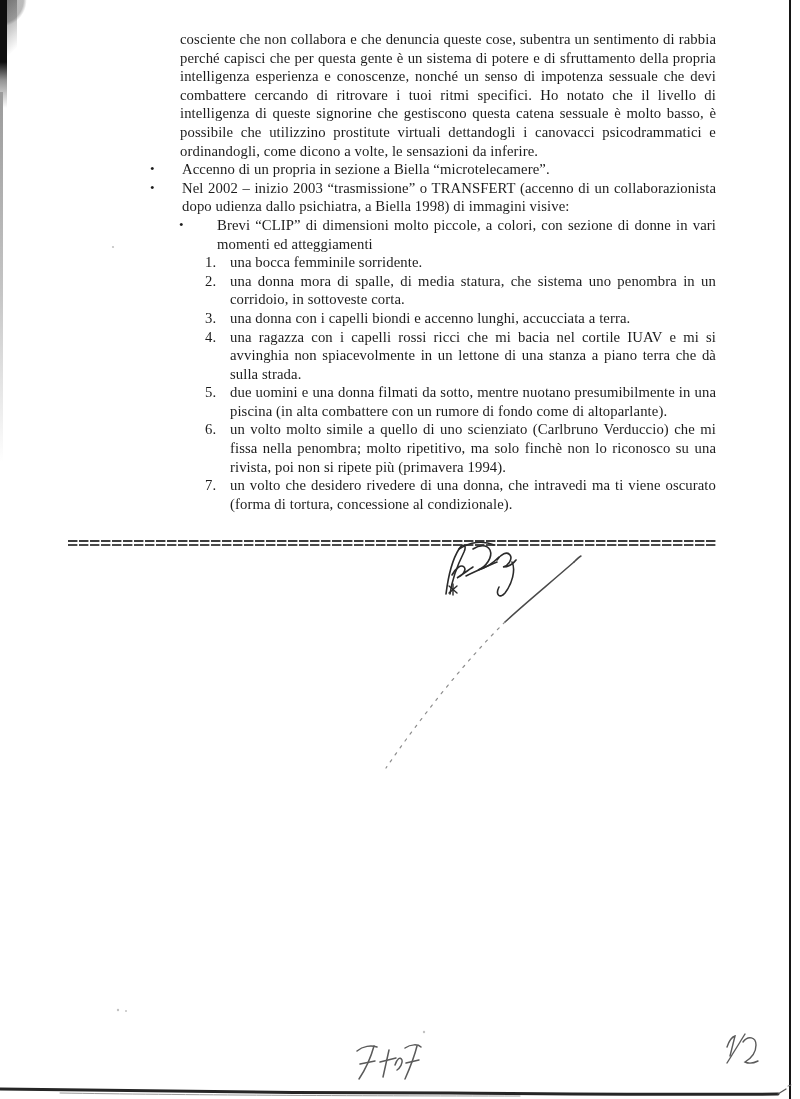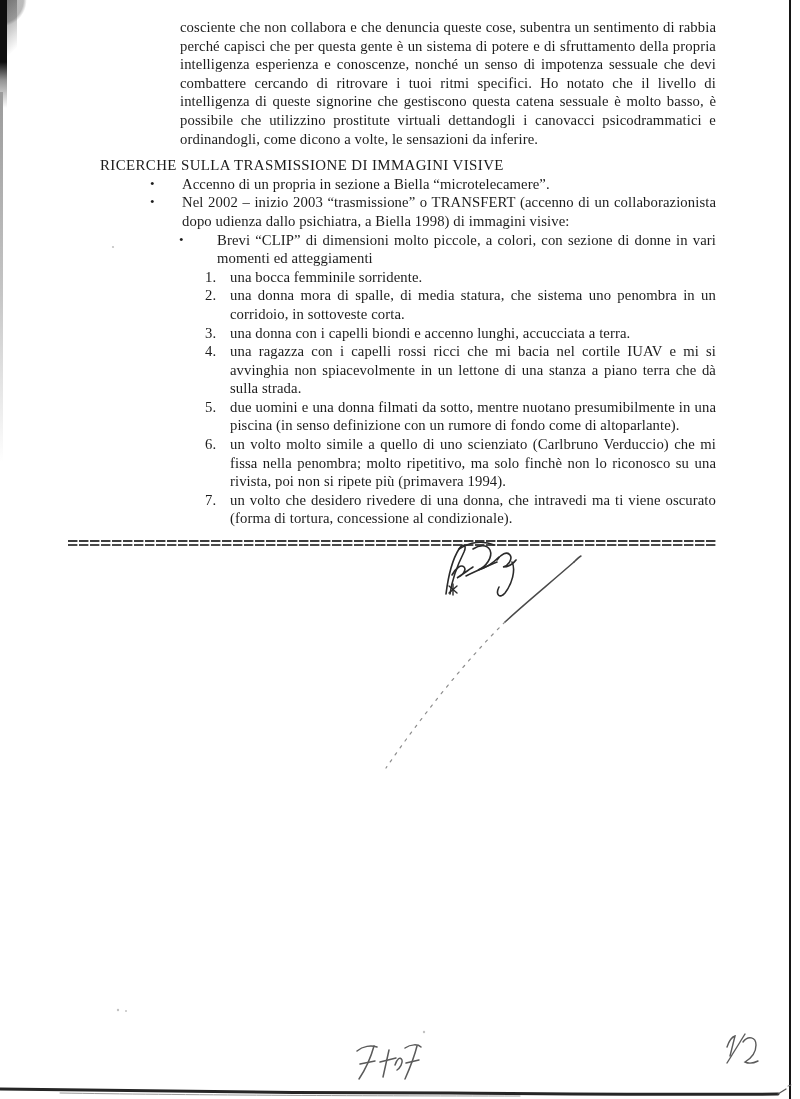--- a/index.html
+++ b/index.html
@@ -6,21 +6,21 @@
   .page{
     position:relative;width:800px;height:1099px;background:#ffffff;
     overflow:hidden;font-family:"Liberation Serif", serif;color:#1c1c1c;
     margin:0 auto;
   }
   .content{
     position:absolute;left:100px;top:14px;width:616px;
     font-size:14.7px;line-height:18.6px;text-align:justify;
     letter-spacing:0.1px;
   }
-  .intro{margin:4px 0 0 80px;}
+  .intro{margin:16px 0 0 80px;}
   .section-title{
     margin:8px 0 0 0;font-size:14.9px;font-weight:normal;
     letter-spacing:0.4px;text-align:left;
   }
   .row{display:flex;}
   .bullet-row{margin-left:48px;}
   .bullet-row .marker{flex:none;width:32px;padding-left:2px;font-size:13px;}
   .sub-bullet-row{margin-left:77px;}
   .sub-bullet-row .marker{flex:none;width:38px;padding-left:2px;font-size:13px;}
   .item-row{margin-left:105px;}
@@ -66,21 +66,20 @@
 
   <div class="corner-light"></div>
   <div class="corner-mid"></div>
   <div class="corner-dark"></div>
   <div class="left-line"></div>
   <div class="right-line"></div>
 
   <div class="content">
     <p class="intro">cosciente che non collabora e che denuncia queste cose, subentra un sentimento di rabbia perché capisci che per questa gente è un sistema di potere e di sfruttamento della propria intelligenza esperienza e conoscenze, nonché un senso di impotenza sessuale che devi combattere cercando di ritrovare i tuoi ritmi specifici. Ho notato che il livello di intelligenza di queste signorine che gestiscono questa catena sessuale è molto basso, è possibile che utilizzino prostitute virtuali dettandogli i canovacci psicodrammatici e ordinandogli, come dicono a volte, le sensazioni da inferire.</p>
 
-    <h2 class="section-title">RICERCHE SULLA TRASMISSIONE DI IMMAGINI VISIVE</h2>
 
     <div class="row bullet-row">
       <span class="marker">•</span>
       <span class="txt">Accenno di un propria in sezione a Biella “microtelecamere”.</span>
     </div>
     <div class="row bullet-row">
       <span class="marker">•</span>
       <span class="txt">Nel 2002 – inizio 2003 “trasmissione” o TRANSFERT (accenno di un collaborazionista dopo udienza dallo psichiatra, a Biella 1998) di immagini visive:</span>
     </div>
 
@@ -100,21 +99,21 @@
     <div class="row item-row">
       <span class="num">3.</span>
       <span class="txt">una donna con i capelli biondi e accenno lunghi, accucciata a terra.</span>
     </div>
     <div class="row item-row">
       <span class="num">4.</span>
       <span class="txt">una ragazza con i capelli rossi ricci che mi bacia nel cortile IUAV e mi si avvinghia non spiacevolmente in un lettone di una stanza a piano terra che dà sulla strada.</span>
     </div>
     <div class="row item-row">
       <span class="num">5.</span>
-      <span class="txt">due uomini e una donna filmati da sotto, mentre nuotano presumibilmente in una piscina (in senso definizione con un rumore di fondo come di altoparlante).</span>
+      <span class="txt">due uomini e una donna filmati da sotto, mentre nuotano presumibilmente in una piscina (in alta combattere con un rumore di fondo come di altoparlante).</span>
     </div>
     <div class="row item-row">
       <span class="num">6.</span>
       <span class="txt">un volto molto simile a quello di uno scienziato (Carlbruno Verduccio) che mi fissa nella penombra; molto ripetitivo, ma solo finchè non lo riconosco su una rivista, poi non si ripete più (primavera 1994).</span>
     </div>
     <div class="row item-row">
       <span class="num">7.</span>
       <span class="txt">un volto che desidero rivedere di una donna, che intravedi ma ti viene oscurato (forma di tortura, concessione al condizionale).</span>
     </div>
   </div>

